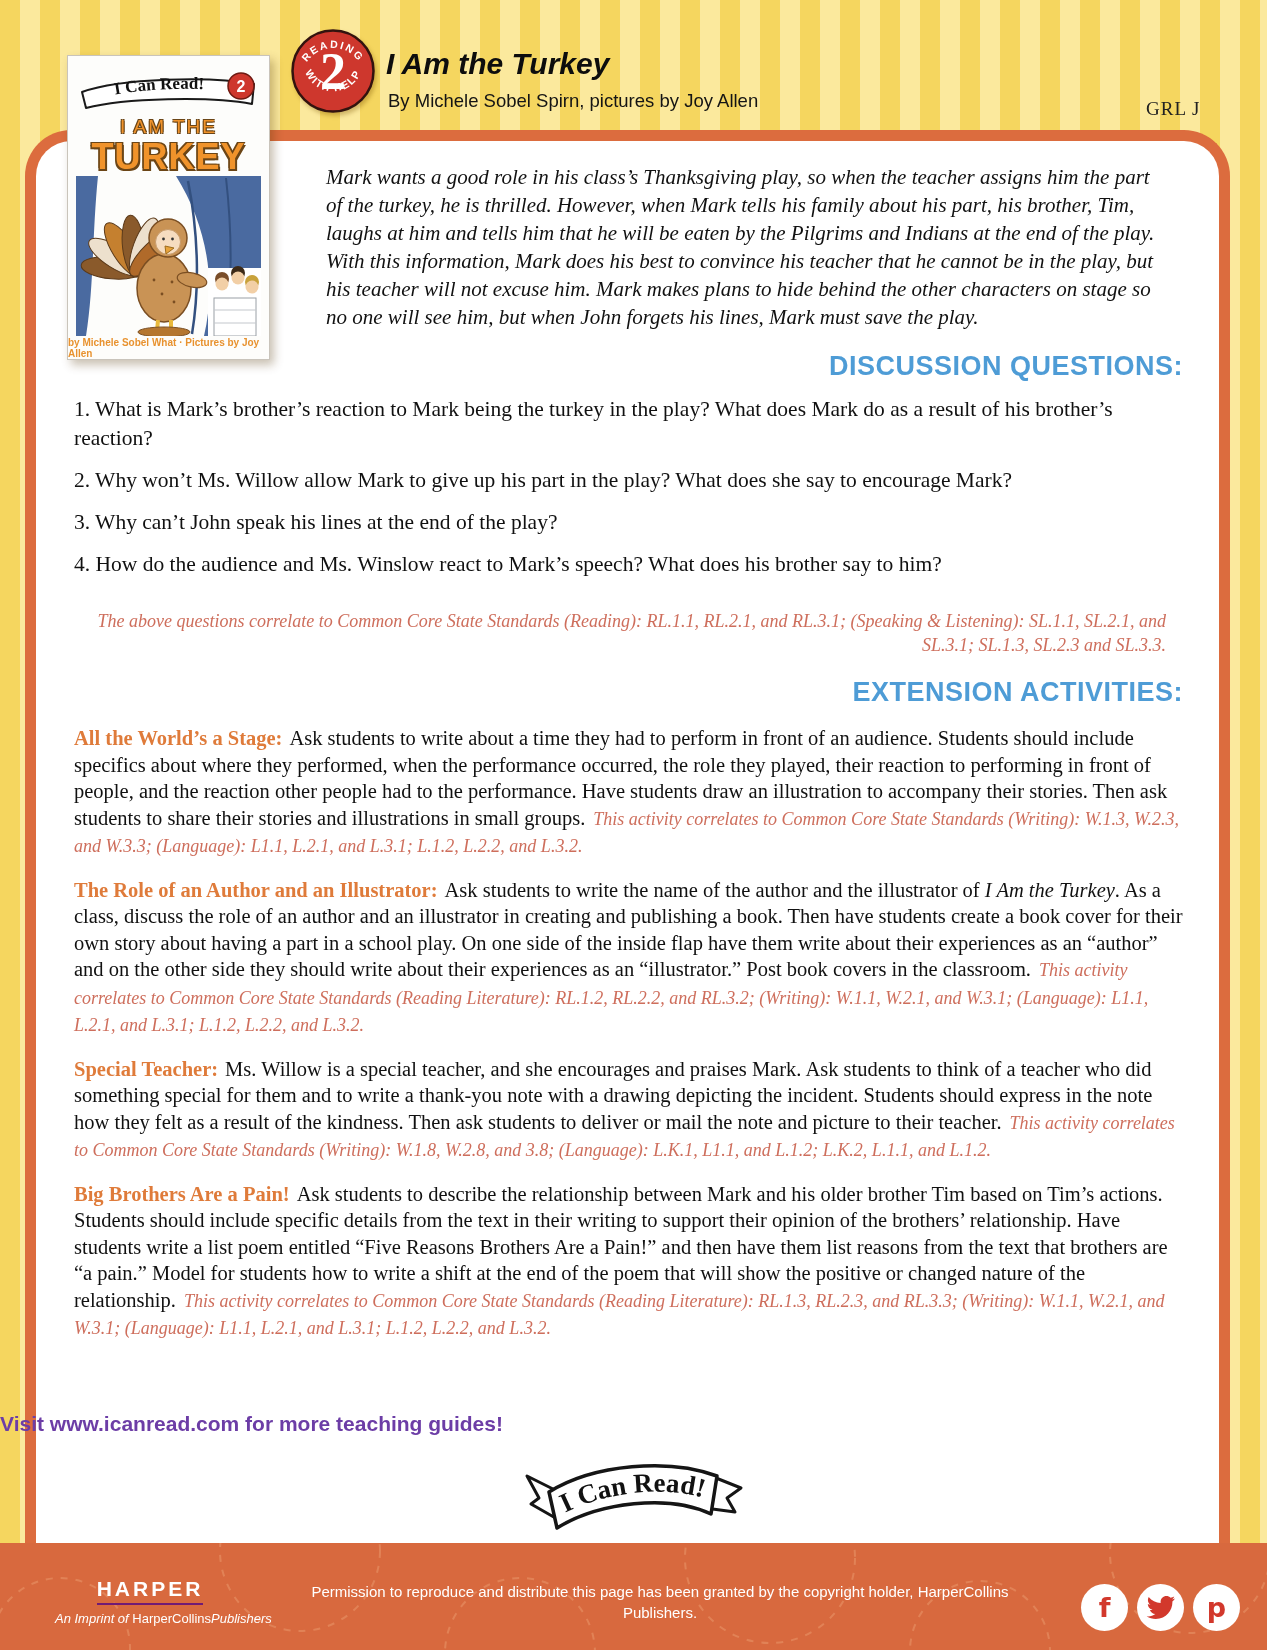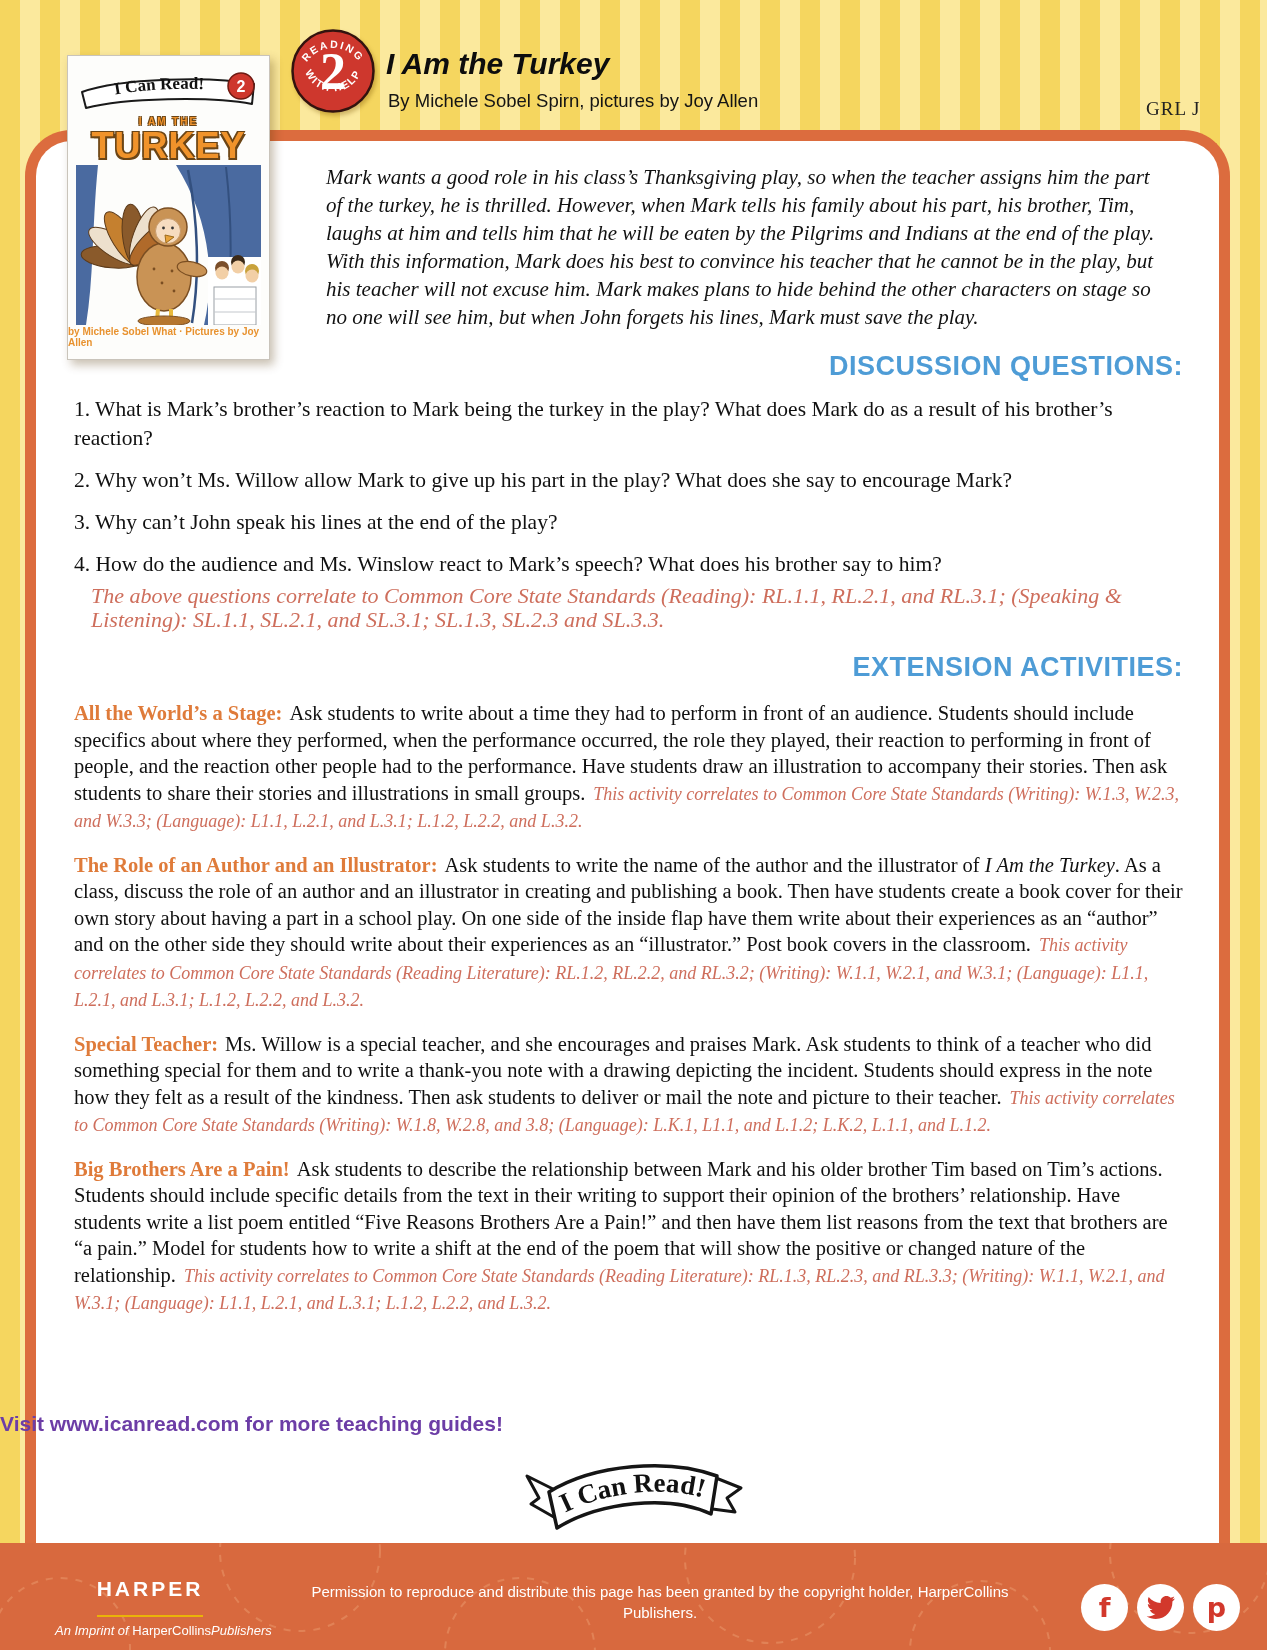--- a/index.html
+++ b/index.html
@@ -10,52 +10,52 @@
   .grl{position:absolute;left:1146px;top:98px;font-size:19px;letter-spacing:1px;color:#222;}
   .badge{position:absolute;left:290px;top:28px;width:86px;height:86px;filter:drop-shadow(2px 3px 2px rgba(120,80,0,.35));}
   .head-title{position:absolute;left:386px;top:47px;font-family:"Liberation Sans",sans-serif;
     font-weight:bold;font-style:italic;font-size:30px;color:#0d0d0d;}
   .head-byline{position:absolute;left:388px;top:90px;font-family:"Liberation Sans",sans-serif;
     font-size:18.5px;color:#141414;}
   
   .cover{position:absolute;left:67px;top:55px;width:201px;height:303px;background:#fdfdfb;
     border:1px solid #c9c4bb;box-shadow:4px 5px 9px rgba(80,50,0,.3);z-index:3;
     display:flex;flex-direction:column;align-items:center;}
-  .cover-t1{margin-top:2px;font-family:"Liberation Sans",sans-serif;font-weight:bold;font-size:10px;
+  .cover-t1{margin-top:2px;font-family:"Liberation Sans",sans-serif;font-weight:normal;font-size:19px;
     letter-spacing:2px;color:#F0932B;text-shadow:1px 1px 0 #6B4516,-1px 1px 0 #6B4516,1px -1px 0 #6B4516,-1px -1px 0 #6B4516;}
   .cover-t2{font-family:"Liberation Sans",sans-serif;font-weight:bold;font-size:36px;letter-spacing:1px;
     color:#F0932B;line-height:38px;
     text-shadow:2px 2px 0 #6B4516,-1.5px 1.5px 0 #6B4516,1.5px -1.5px 0 #6B4516,-1.5px -1.5px 0 #6B4516;}
   .cover-credit{font-family:"Liberation Sans",sans-serif;font-weight:bold;font-size:10px;color:#E8922F;margin-top:1px;}
   
   .content-box{position:absolute;left:25px;top:130px;width:1205px;height:1413px;box-sizing:border-box;
     background:#ffffff;border:11px solid #DC6C3E;border-bottom:none;border-radius:46px 46px 0 0;z-index:1;}
   .inner{padding:0 36px 0 38px;}
   .h-blue{font-family:"Liberation Sans",sans-serif;font-weight:bold;font-size:27px;color:#4E9CD6;letter-spacing:.5px;margin:0;}
   .about{margin:22px 28px 0 252px;}
   .about-body{font-size:21px;line-height:28px;margin:6px 0 0;font-style:italic;}
   .center{text-align:right;}
   .disc-head{margin-top:20px;}
   .q{font-size:21.5px;line-height:29px;margin:13px 0 0;}
-  .corr-block{font-style:italic;font-size:22px;line-height:24px;color:#CE6E5C;text-align:left;margin:5px auto 0;max-width:1075px;}
+  .corr-block{font-style:italic;font-size:18px;line-height:24px;color:#CE6E5C;text-align:right;margin:30px auto 0;max-width:1075px;}
   .ext-head{margin-top:20px;}
   .activity{font-size:20.5px;line-height:26.5px;margin:17px 0 0;}
   .act-title{font-weight:bold;color:#DF7B3A;padding-right:7px;}
   .book-em{font-style:italic;}
   .corr-inline{font-style:italic;font-size:18px;color:#CE6E5C;padding-left:8px;}
   
   .promo{position:absolute;left:0;right:0;top:1412px;z-index:4;
     font-family:"Liberation Sans",sans-serif;font-weight:bold;font-size:21px;color:#6C3DA6;}
   .ribbon{position:absolute;left:50%;top:1446px;transform:translateX(-50%);z-index:6;}
   .footer{position:absolute;left:0;top:1543px;width:1267px;height:107px;background:#D8693E;z-index:5;}
   .footer-pattern{position:absolute;inset:0;}
   .harper{position:absolute;left:55px;top:34px;width:190px;text-align:center;color:#fff;
     font-family:"Liberation Sans",sans-serif;}
   .harper-name{display:inline-block;font-weight:bold;font-size:21px;letter-spacing:3px;
-    border-bottom:2px solid #eab308;padding-bottom:14px;}
+    border-bottom:2px solid #701a75;padding-bottom:2px;}
   .harper-sub{font-size:13px;margin-top:6px;white-space:nowrap;}
   .it{font-style:italic;}
   .permission{position:absolute;left:300px;top:38px;width:720px;text-align:center;color:#fff;
     font-family:"Liberation Sans",sans-serif;font-size:15px;line-height:21px;}
   .socials{position:absolute;right:27px;top:41px;display:flex;gap:9px;}
   .soc{width:47px;height:47px;border-radius:50%;background:#fff;display:flex;align-items:center;
     justify-content:center;color:#D2382C;font-family:"DejaVu Sans",sans-serif;font-weight:bold;font-size:27px;}
   svg text{font-family:"Liberation Sans",sans-serif;}
   .svg-serif{font-family:"Liberation Serif",serif !important;}
 </style>

